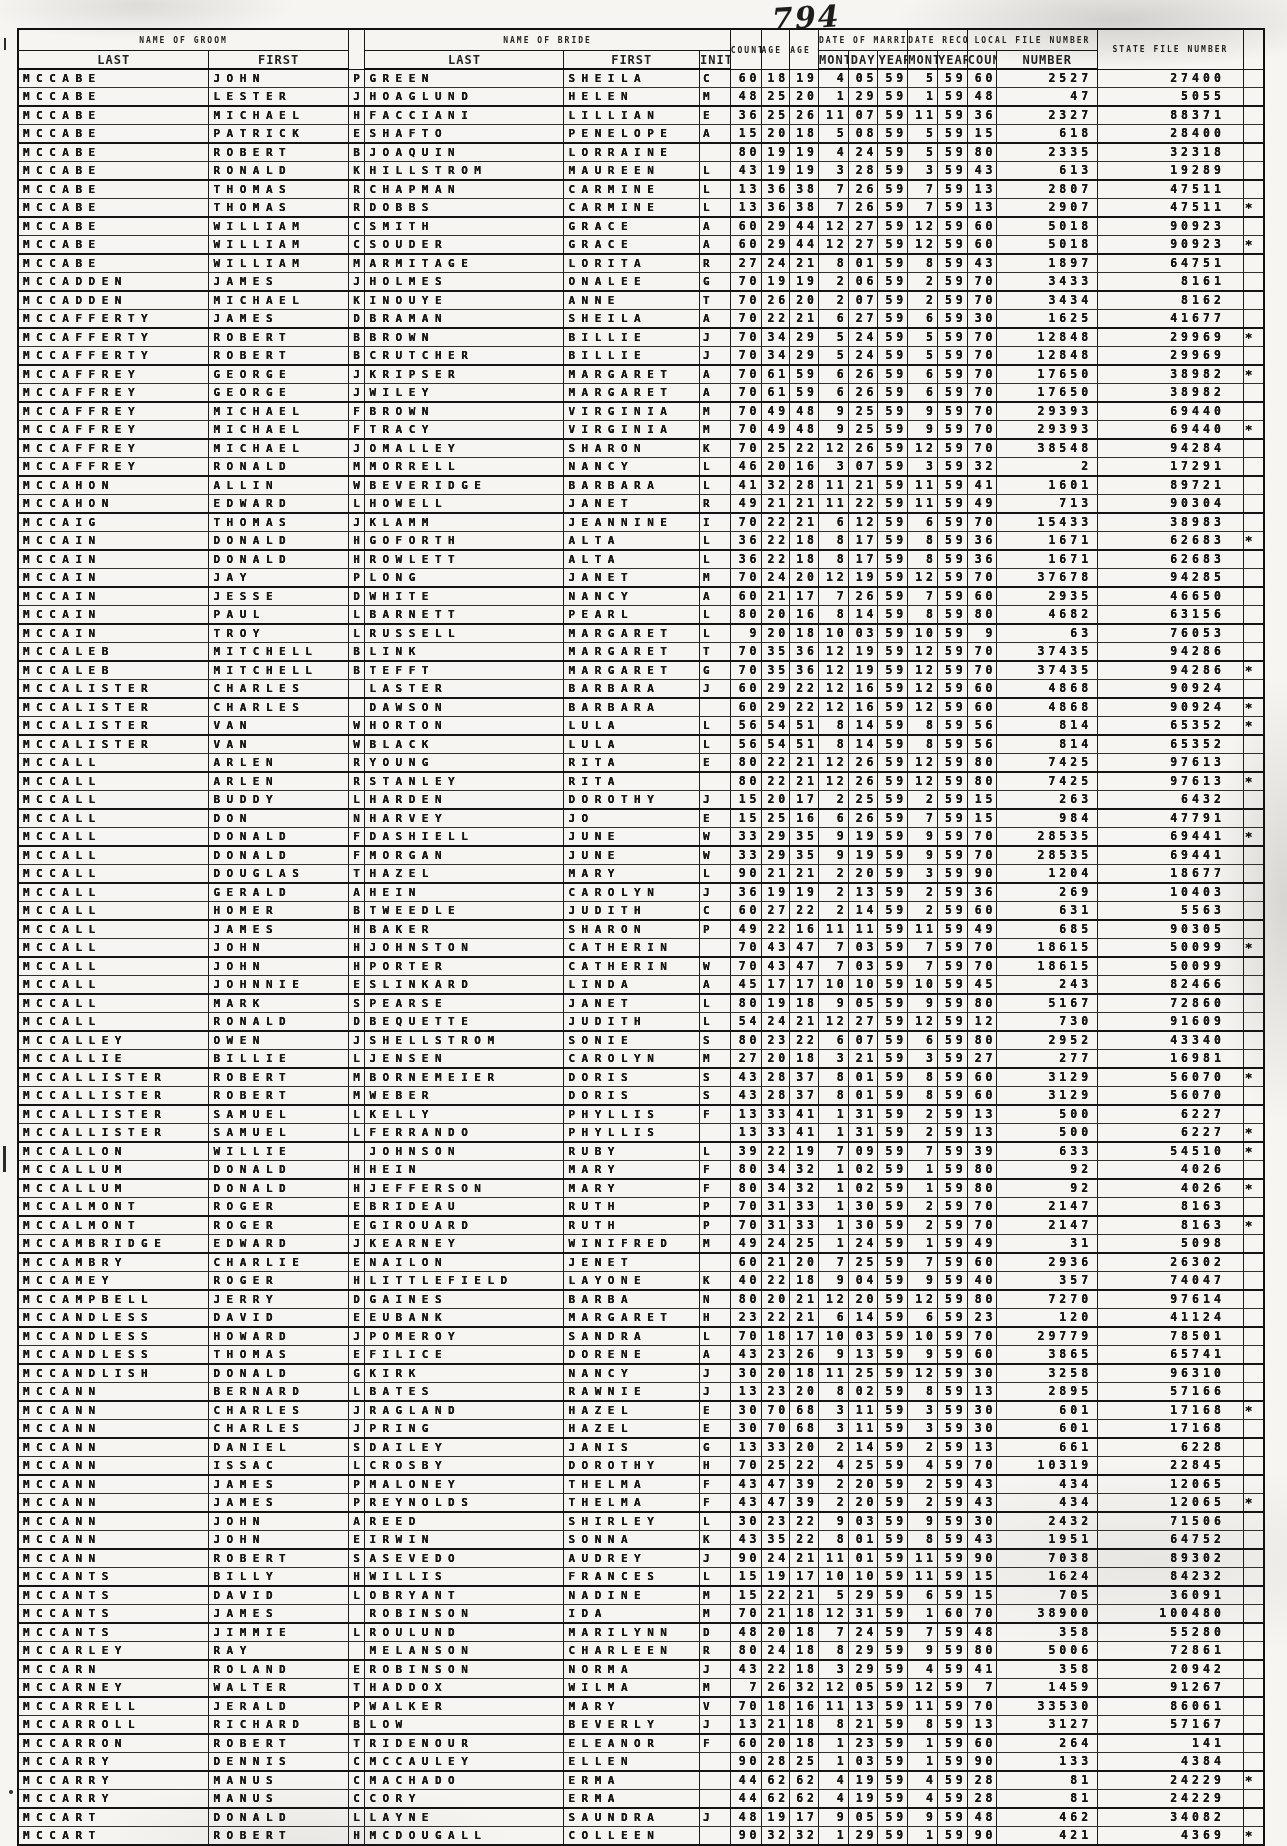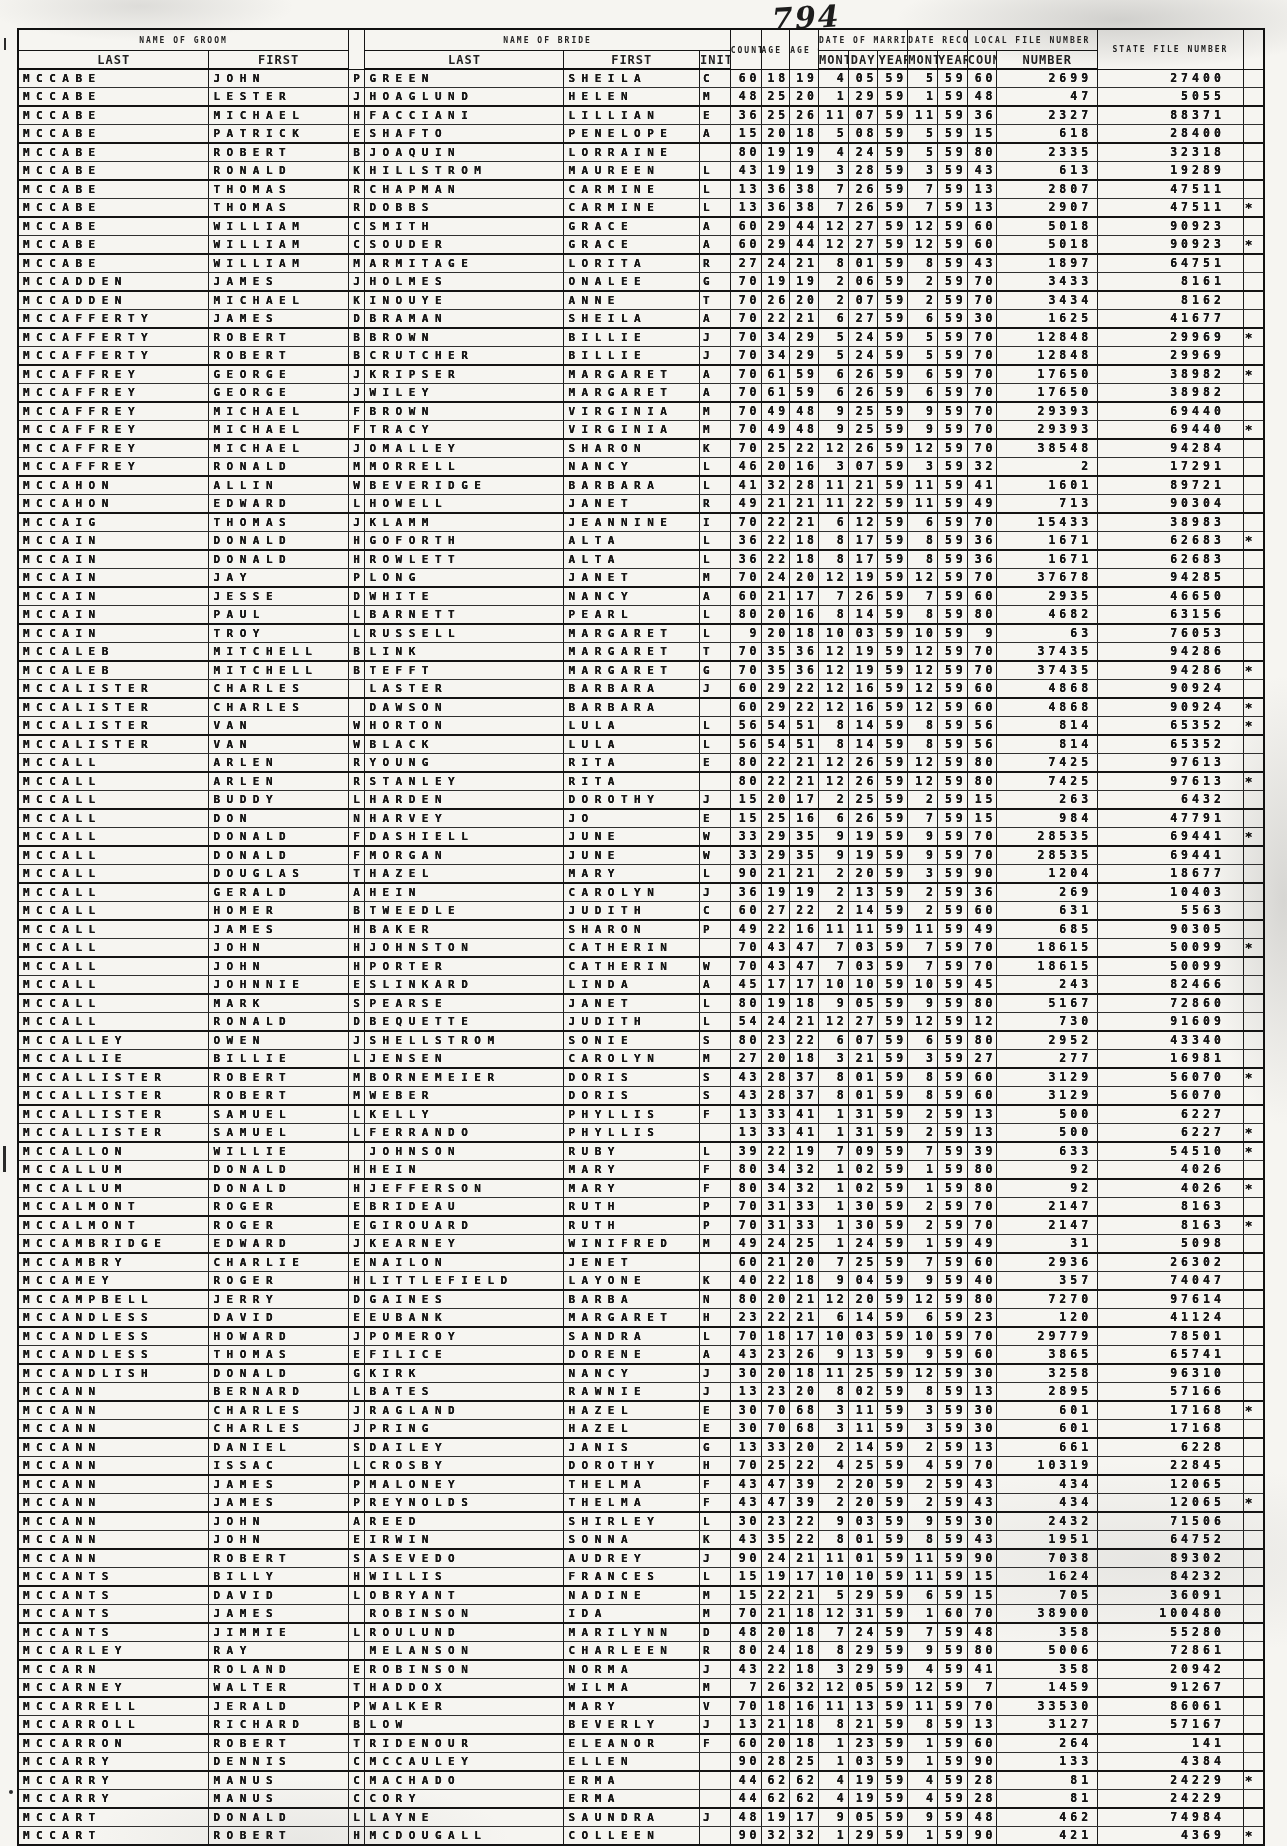--- a/index.html
+++ b/index.html
@@ -117,21 +117,21 @@
         <td class="c5">C</td>
         <td class="c6">60</td>
         <td class="c7">18</td>
         <td class="c8">19</td>
         <td class="c9">4</td>
         <td class="c10">05</td>
         <td class="c11">59</td>
         <td class="c12">5</td>
         <td class="c13">59</td>
         <td class="c14">60</td>
-        <td class="c15">2699</td>
+        <td class="c15">2527</td>
         <td class="c16">27400</td>
         <td class="c17"></td>
       </tr>
       <tr>
         <td class="c0">MCCABE</td>
         <td class="c1">LESTER</td>
         <td class="c2">J</td>
         <td class="c3">HOAGLUND</td>
         <td class="c4">HELEN</td>
         <td class="c5">M</td>
@@ -1998,21 +1998,21 @@
         <td class="c6">48</td>
         <td class="c7">19</td>
         <td class="c8">17</td>
         <td class="c9">9</td>
         <td class="c10">05</td>
         <td class="c11">59</td>
         <td class="c12">9</td>
         <td class="c13">59</td>
         <td class="c14">48</td>
         <td class="c15">462</td>
-        <td class="c16">74984</td>
+        <td class="c16">34082</td>
         <td class="c17"></td>
       </tr>
       <tr>
         <td class="c0">MCCART</td>
         <td class="c1">ROBERT</td>
         <td class="c2">H</td>
         <td class="c3">MCDOUGALL</td>
         <td class="c4">COLLEEN</td>
         <td class="c5"></td>
         <td class="c6">90</td>

